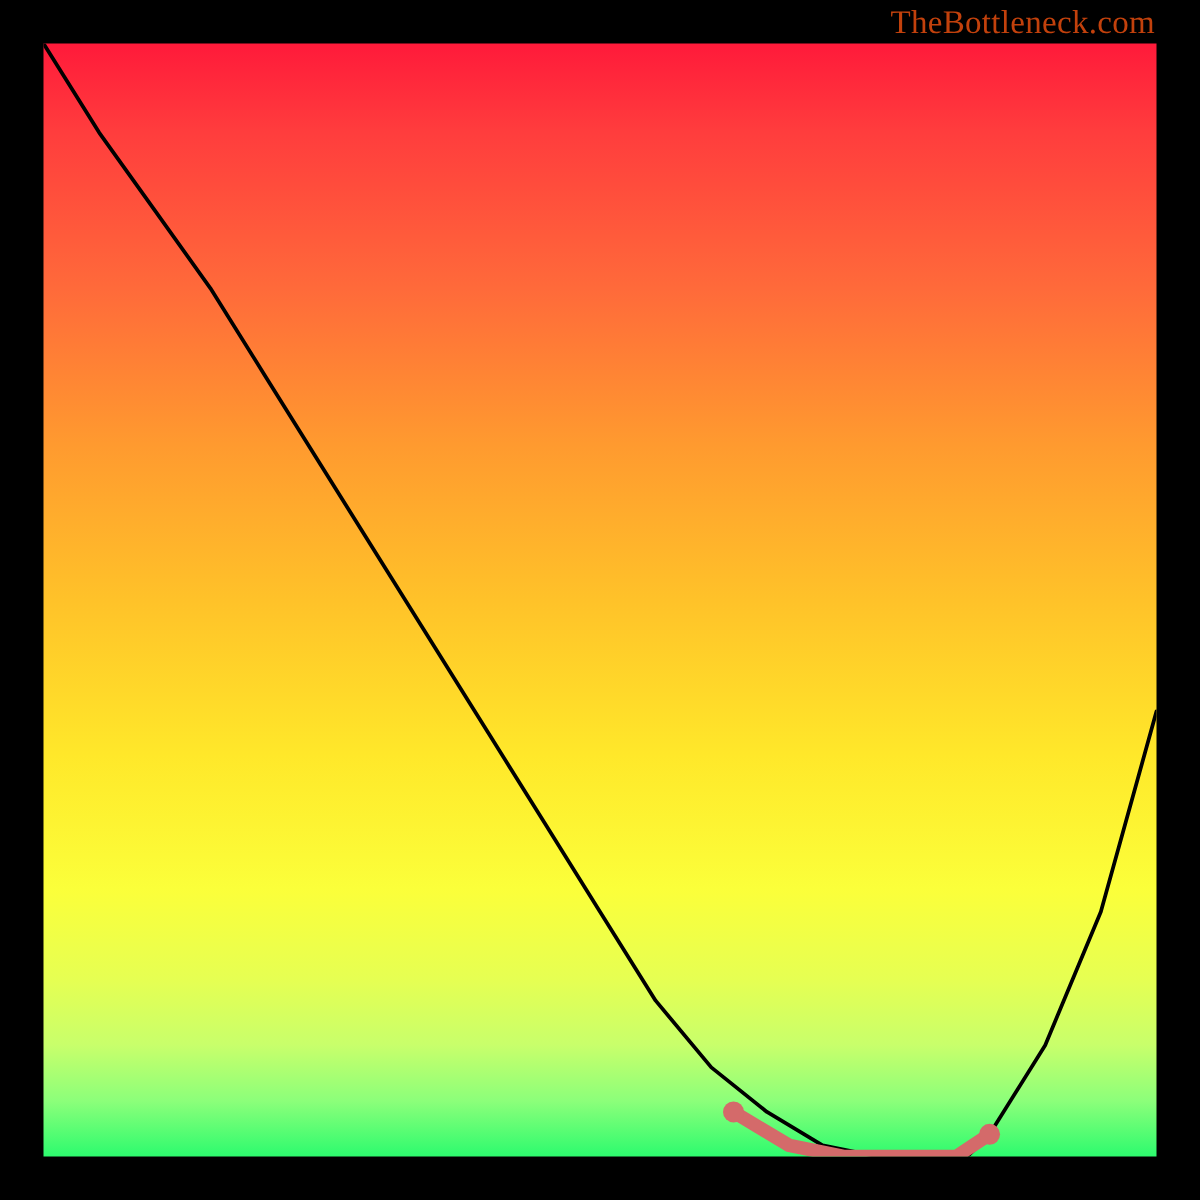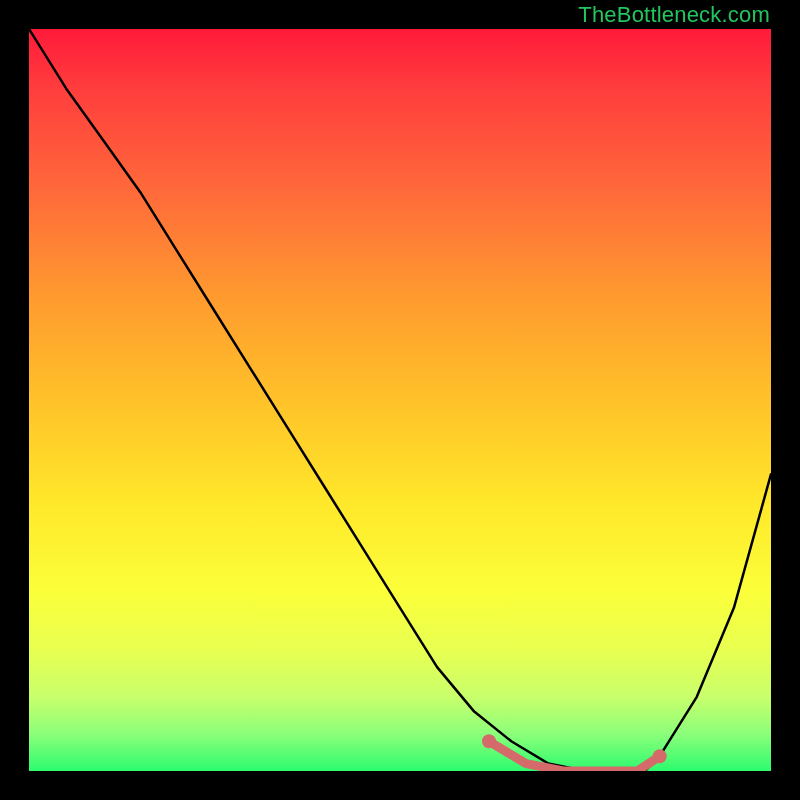--- a/index.html
+++ b/index.html
@@ -22,23 +22,23 @@
       #c8ff6b 90%,
       #8cff7a 95%,
       #2dfb6e 100%);
   }
   .watermark {
     position: absolute;
     right: 30px;
     top: 0;
     height: 29px;
     line-height: 29px;
-    font-family: Liberation Sans, sans-serif;
+    font-family: Liberation Serif, serif;
     font-size: 22px;
-    color: #22c55e;
+    color: #c2410c;
     letter-spacing: 0.2px;
   }
   svg.overlay {
     position: absolute;
     left: 29px;
     top: 29px;
     width: 742px;
     height: 742px;
     pointer-events: none;
   }

